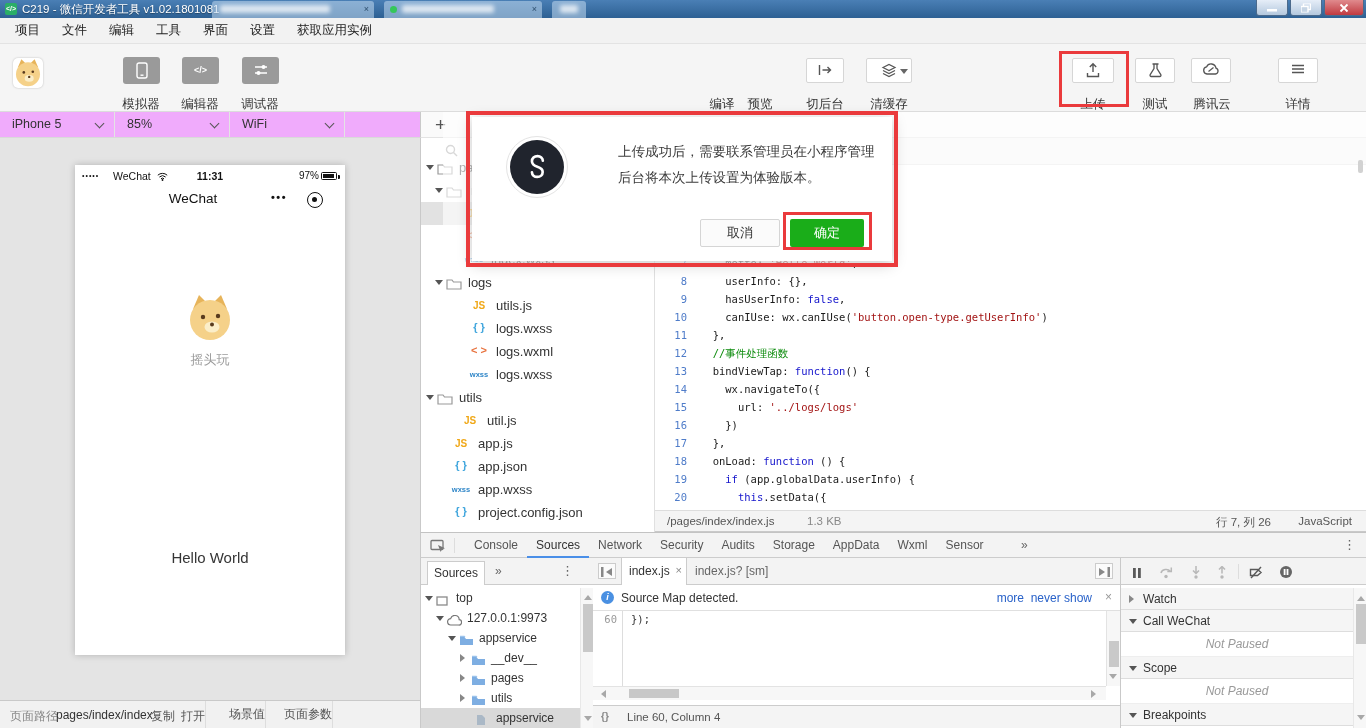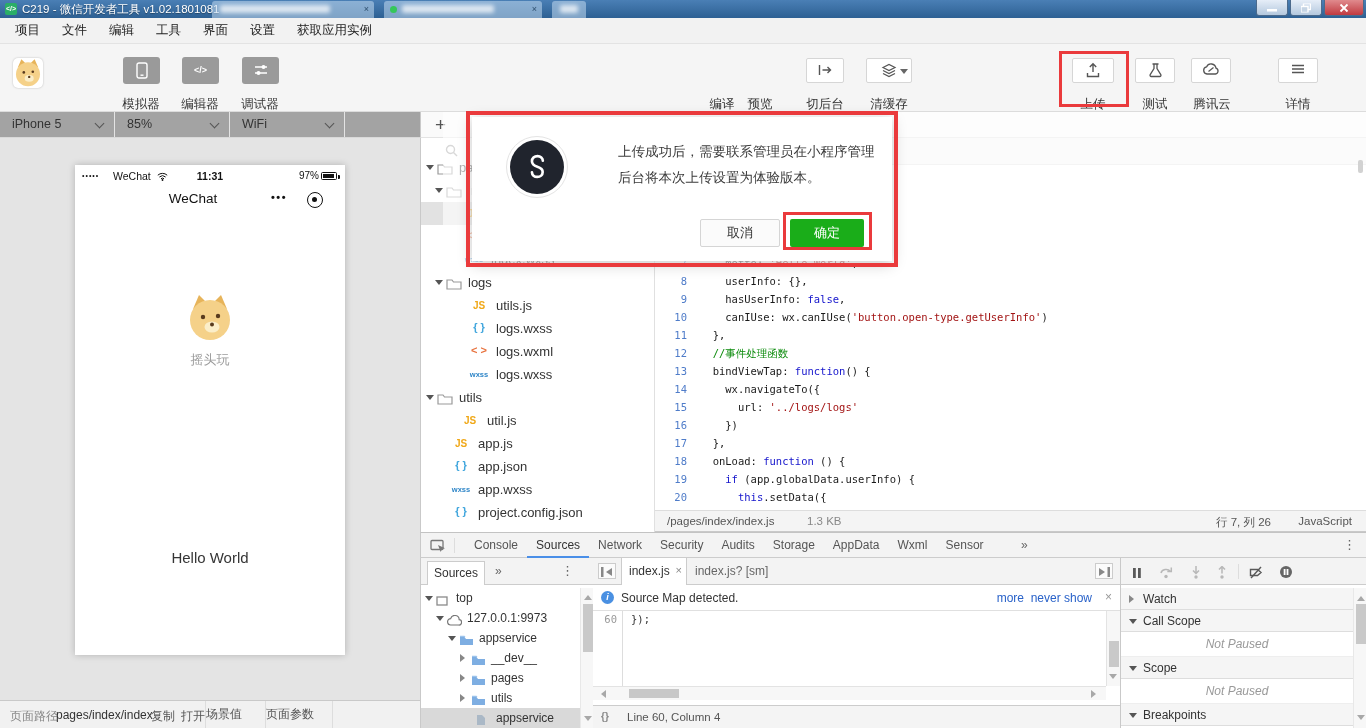--- a/index.html
+++ b/index.html
@@ -44,21 +44,21 @@
   #compile-select { width:140px; position:relative; border-right:1px solid #e2e2e2; }
   #compile-select span.v { position:absolute; left:9px; top:3px; font-size:12px; color:#333; }
   .downcaret { position:absolute; right:8px; top:9px; width:0; height:0;
     border:4px solid transparent; border-top:5px solid #666; }
   .tb-cell { width:38px; position:relative; text-align:center; }
   .tb-cell svg, .icbox svg { margin-top:3px; }
   .icbox { top:14px; height:25px; background:#fff; border:1px solid #d6d6d6; border-radius:2px; text-align:center; }
   .sep-cell { border-left:1px solid #e2e2e2; }
 
   
-  #devicebar { left:0; top:112px; width:420px; height:26px; background:#a3a3a3; border-bottom:1px solid #d9d9d9; }
+  #devicebar { left:0; top:112px; width:420px; height:26px; background:#f0abfc; border-bottom:1px solid #d9d9d9; }
   .dcell { top:0; height:25px; border-right:1px solid #e4e4e4; }
   .dcell .t { position:absolute; left:12px; top:5px; font-size:12.5px; color:#333; }
   .chev { position:absolute; top:8px; width:7px; height:7px;
     border-right:1.5px solid #555; border-bottom:1.5px solid #555; transform:rotate(45deg); }
   #topstrip { left:420px; top:112px; width:946px; height:26px; background:#fafafa;
     border-bottom:1px solid #e3e3e3; border-left:1px solid #c9c9c9; }
   #addfile { left:14px; top:0; font-size:19px; color:#555; line-height:25px; }
 
   
   #sim { left:0; top:138px; width:420px; height:562px; background:#e4e4e4; }
@@ -82,21 +82,21 @@
   #doge { left:110px; top:128px; width:50px; height:50px; }
   #appname { left:0; top:186px; width:270px; text-align:center; font-size:13px; color:#9a9a9a; }
   #hello { left:0; top:384px; width:270px; text-align:center; font-size:15px; color:#353535; }
 
   
   #pagefooter { left:0; top:700px; width:420px; height:28px; background:#f1f1f1; border-top:1px solid #c9c9c9; }
   #pagefooter .lb { left:10px; top:7px; font-size:12px; color:#888; }
   #pagefooter .pv { left:56px; top:7px; font-size:12px; color:#333; }
   #pagefooter .lk1 { left:151px; top:7px; font-size:12px; color:#555; }
   #pagefooter .lk2 { left:181px; top:7px; font-size:12px; color:#555; }
-  .ftab { top:0; height:27px; border-left:1px solid #ddd; text-align:left; font-size:12px;
+  .ftab { top:0; height:27px; border-left:1px solid #ddd; text-align:right; font-size:12px;
     color:#555; line-height:27px; }
 
   
   #treepanel { left:420px; top:138px; width:235px; height:394px; background:#fff;
     border-left:1px solid #c9c9c9; border-right:1px solid #e0e0e0; }
   #tp-search { left:24px; top:5px; }
   #tp-dots { left:130px; top:0; line-height:20px; color:#999; font-size:13px; font-weight:bold; }
   #tp-collapse { left:168px; top:5px; }
   .tr { position:absolute; left:0; right:0; height:23px; }
   .tr.sel { background:#e2e2e2; }
@@ -717,21 +717,21 @@
           </svg>
       </span>
     </div>
     <div id="dbgsections">
         <div class="sect abs" style="top: 30px;">
           <div class="arr rt" style="top: 7px;"></div>
           <div class="lbl">Watch</div>
         </div>
         <div class="sect abs" style="top: 52px;">
           <div class="arr dn" style="top: 9px;"></div>
-          <div class="lbl">Call Scope</div>
+          <div class="lbl">Call WeChat</div>
         </div>
         <div class="npz abs" style="top: 74px;">Not Paused</div>
         <div class="sect abs" style="top: 99px;">
           <div class="arr dn" style="top: 9px;"></div>
           <div class="lbl">Scope</div>
         </div>
         <div class="npz abs" style="top: 121px;">Not Paused</div>
         <div class="sect abs" style="top: 146px;">
           <div class="arr dn" style="top: 9px;"></div>
           <div class="lbl">Breakpoints</div>

